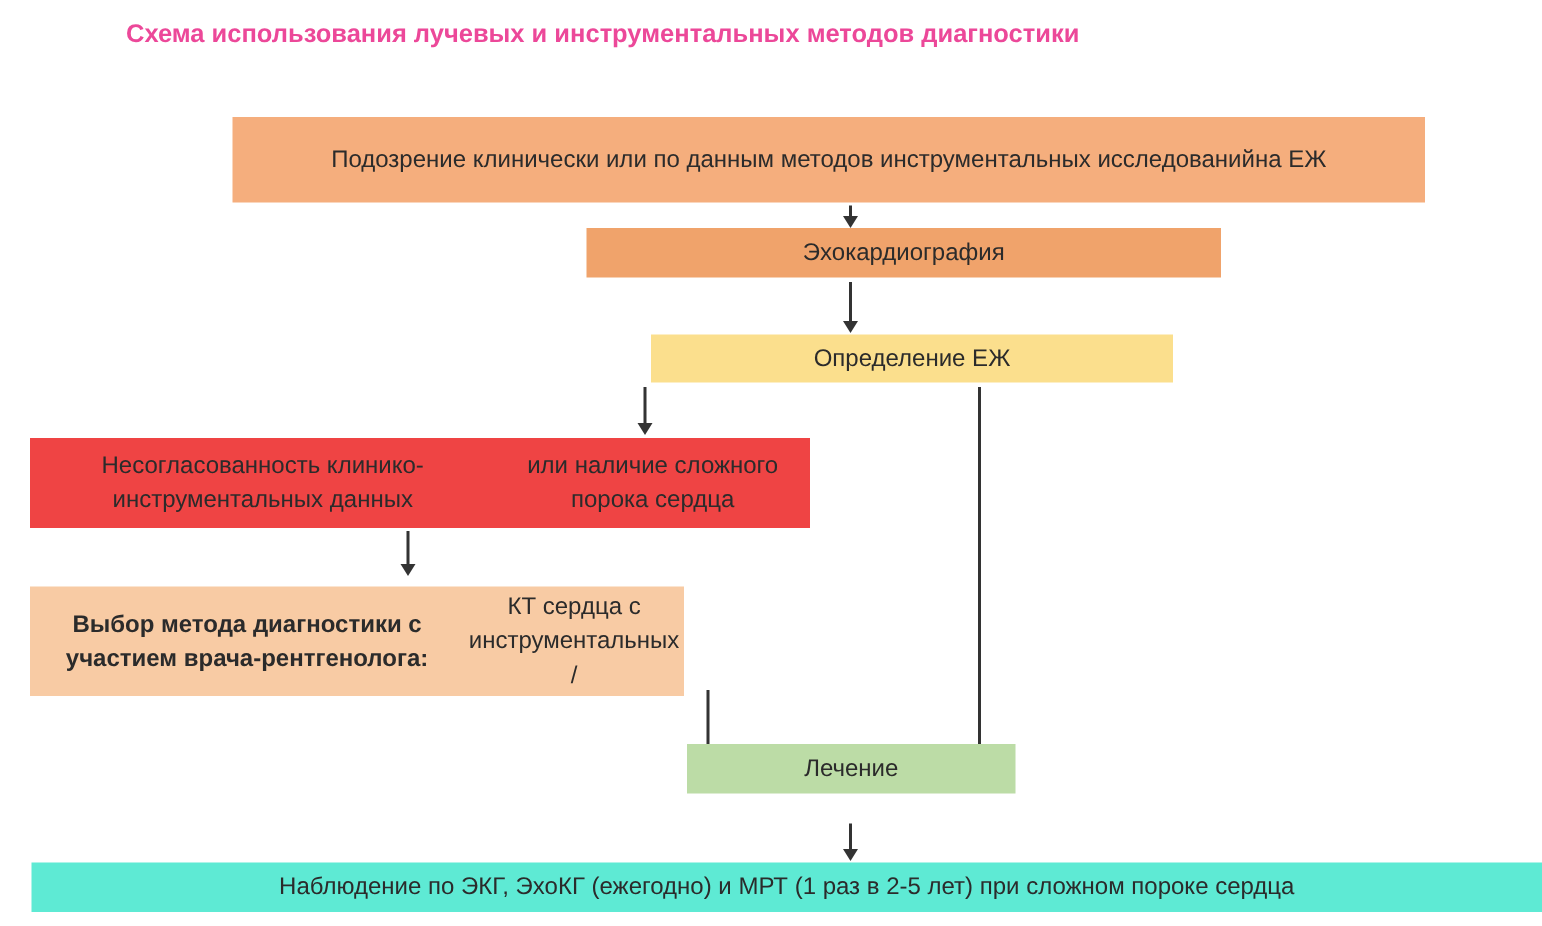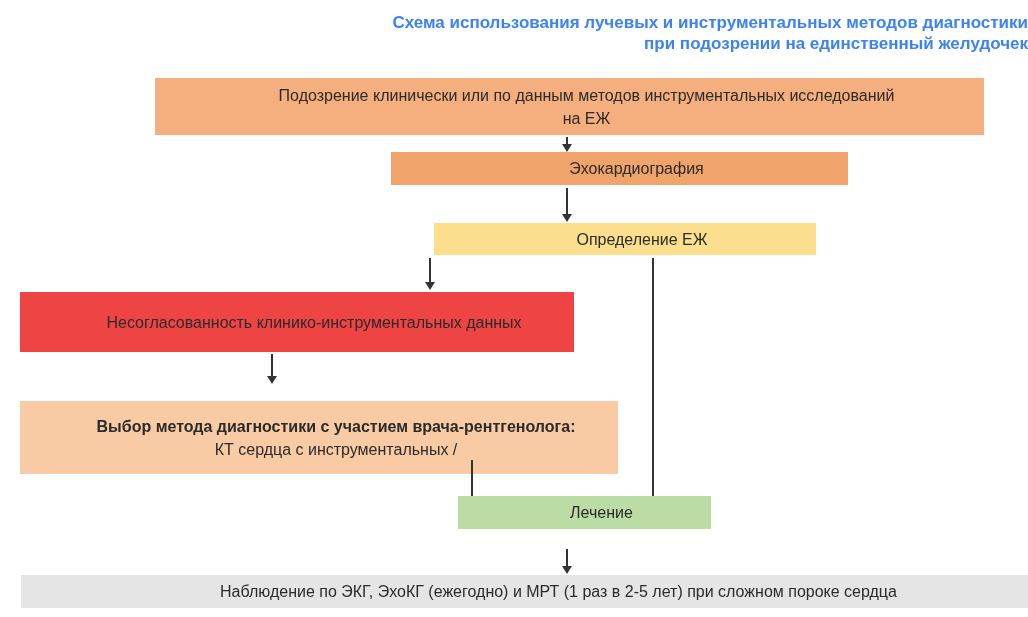--- a/index.html
+++ b/index.html
@@ -2,58 +2,57 @@
 <html><head>
 <meta charset="utf-8">
 <style>
   html,body{margin:0;padding:0;background:#fff;}
   .canvas{
     position:relative;width:1028px;height:617px;background:#ffffff;
     font-family:"Liberation Sans",sans-serif;color:#2b2b2b;overflow:hidden;
   }
   .title{
     position:absolute;left:84px;top:12px;width:944px;
-    text-align:right;font-weight:bold;font-size:17px;line-height:21px;color:#3b82f6;
+    text-align:left;font-weight:bold;font-size:17px;line-height:21px;color:#ec4899;
   }
   .node{
-    position:absolute;display:flex;flex-direction:column;
+    position:absolute;display:flex;flex-direction:row;
     align-items:center;justify-content:center;
-    text-align:center;font-size:16px;line-height:23px;padding-left:34px;
+    text-align:center;font-size:16px;line-height:23px;
   }
   .node .bold{font-weight:bold;}
   .arrow{position:absolute;width:2px;background:#333;}
   .arrow::after{
     content:"";position:absolute;bottom:-7px;left:-4px;
     border-left:5px solid transparent;border-right:5px solid transparent;
     border-top:8px solid #333;
   }
   
   #box-suspicion   {left:155px;top:78px; width:795px; height:57px;}
   #box-echo        {left:352px;top:152px;width:423px; height:33px;}
   #box-definition  {left:393px;top:223px;width:348px; height:32px;}
   #box-mismatch    {left:20px; top:292px;width:520px; height:60px;}
-  #box-method      {left:20px; top:401px;width:564px; height:73px;}
+  #box-method      {left:20px; top:391px;width:436px; height:73px;}
   #box-treatment   {left:458px;top:496px;width:219px; height:33px;}
   #box-observation {left:21px; top:575px;width:1007px;height:33px;}
   #arrow-suspicion-echo      {left:566px;top:137px;height:8px;}
   #arrow-echo-definition     {left:566px;top:188px;height:27px;}
   #arrow-definition-mismatch {left:429px;top:258px;height:25px;}
   #arrow-definition-treatment{left:652px;top:258px;height:247px;}
   #arrow-mismatch-method     {left:271px;top:354px;height:23px;}
   #arrow-method-treatment    {left:471px;top:460px;height:45px;}
   #arrow-treatment-observation{left:566px;top:549px;height:18px;}
 </style>
 </head>
 <body>
 
 <div class="canvas">
 
   <div class="title">
     <div>Схема использования лучевых и инструментальных методов диагностики</div>
-    <div>при подозрении на единственный желудочек</div>
   </div>
 
   <div class="node" id="box-suspicion" style="background: rgb(245, 174, 125);">
     <span>Подозрение клинически или по данным методов инструментальных исследований</span>
     <span>на ЕЖ</span>
   </div>
 
   <div class="arrow" id="arrow-suspicion-echo"></div>
 
   <div class="node" id="box-echo" style="background: rgb(240, 163, 107); margin-left: 39px;">
@@ -64,34 +63,35 @@
 
   <div class="node" id="box-definition" style="background: rgb(251, 223, 141); margin-left: 41px;">
     <span>Определение ЕЖ</span>
   </div>
 
   <div class="arrow" id="arrow-definition-mismatch"></div>
   <div class="arrow" id="arrow-definition-treatment"></div>
 
   <div class="node" id="box-mismatch" style="background: #ef4444;">
     <span>Несогласованность клинико-инструментальных данных</span>
+    <span>или наличие сложного порока сердца</span>
   </div>
 
   <div class="arrow" id="arrow-mismatch-method"></div>
 
   <div class="node" id="box-method" style="background: rgb(248, 203, 164);">
     <span class="bold">Выбор метода диагностики с участием врача-рентгенолога:</span>
     <span>КТ сердца с инструментальных /</span>
   </div>
 
   <div class="arrow" id="arrow-method-treatment"></div>
 
   <div class="node" id="box-treatment" style="background: rgb(188, 220, 166);">
     <span>Лечение</span>
   </div>
 
   <div class="arrow" id="arrow-treatment-observation"></div>
 
-  <div class="node" id="box-observation" style="background: #e5e5e5;">
+  <div class="node" id="box-observation" style="background: #5eead4;">
     <span>Наблюдение по ЭКГ, ЭхоКГ (ежегодно) и МРТ (1 раз в 2-5 лет) при сложном пороке сердца</span>
   </div>
 
 </div>
 
 </body></html>

